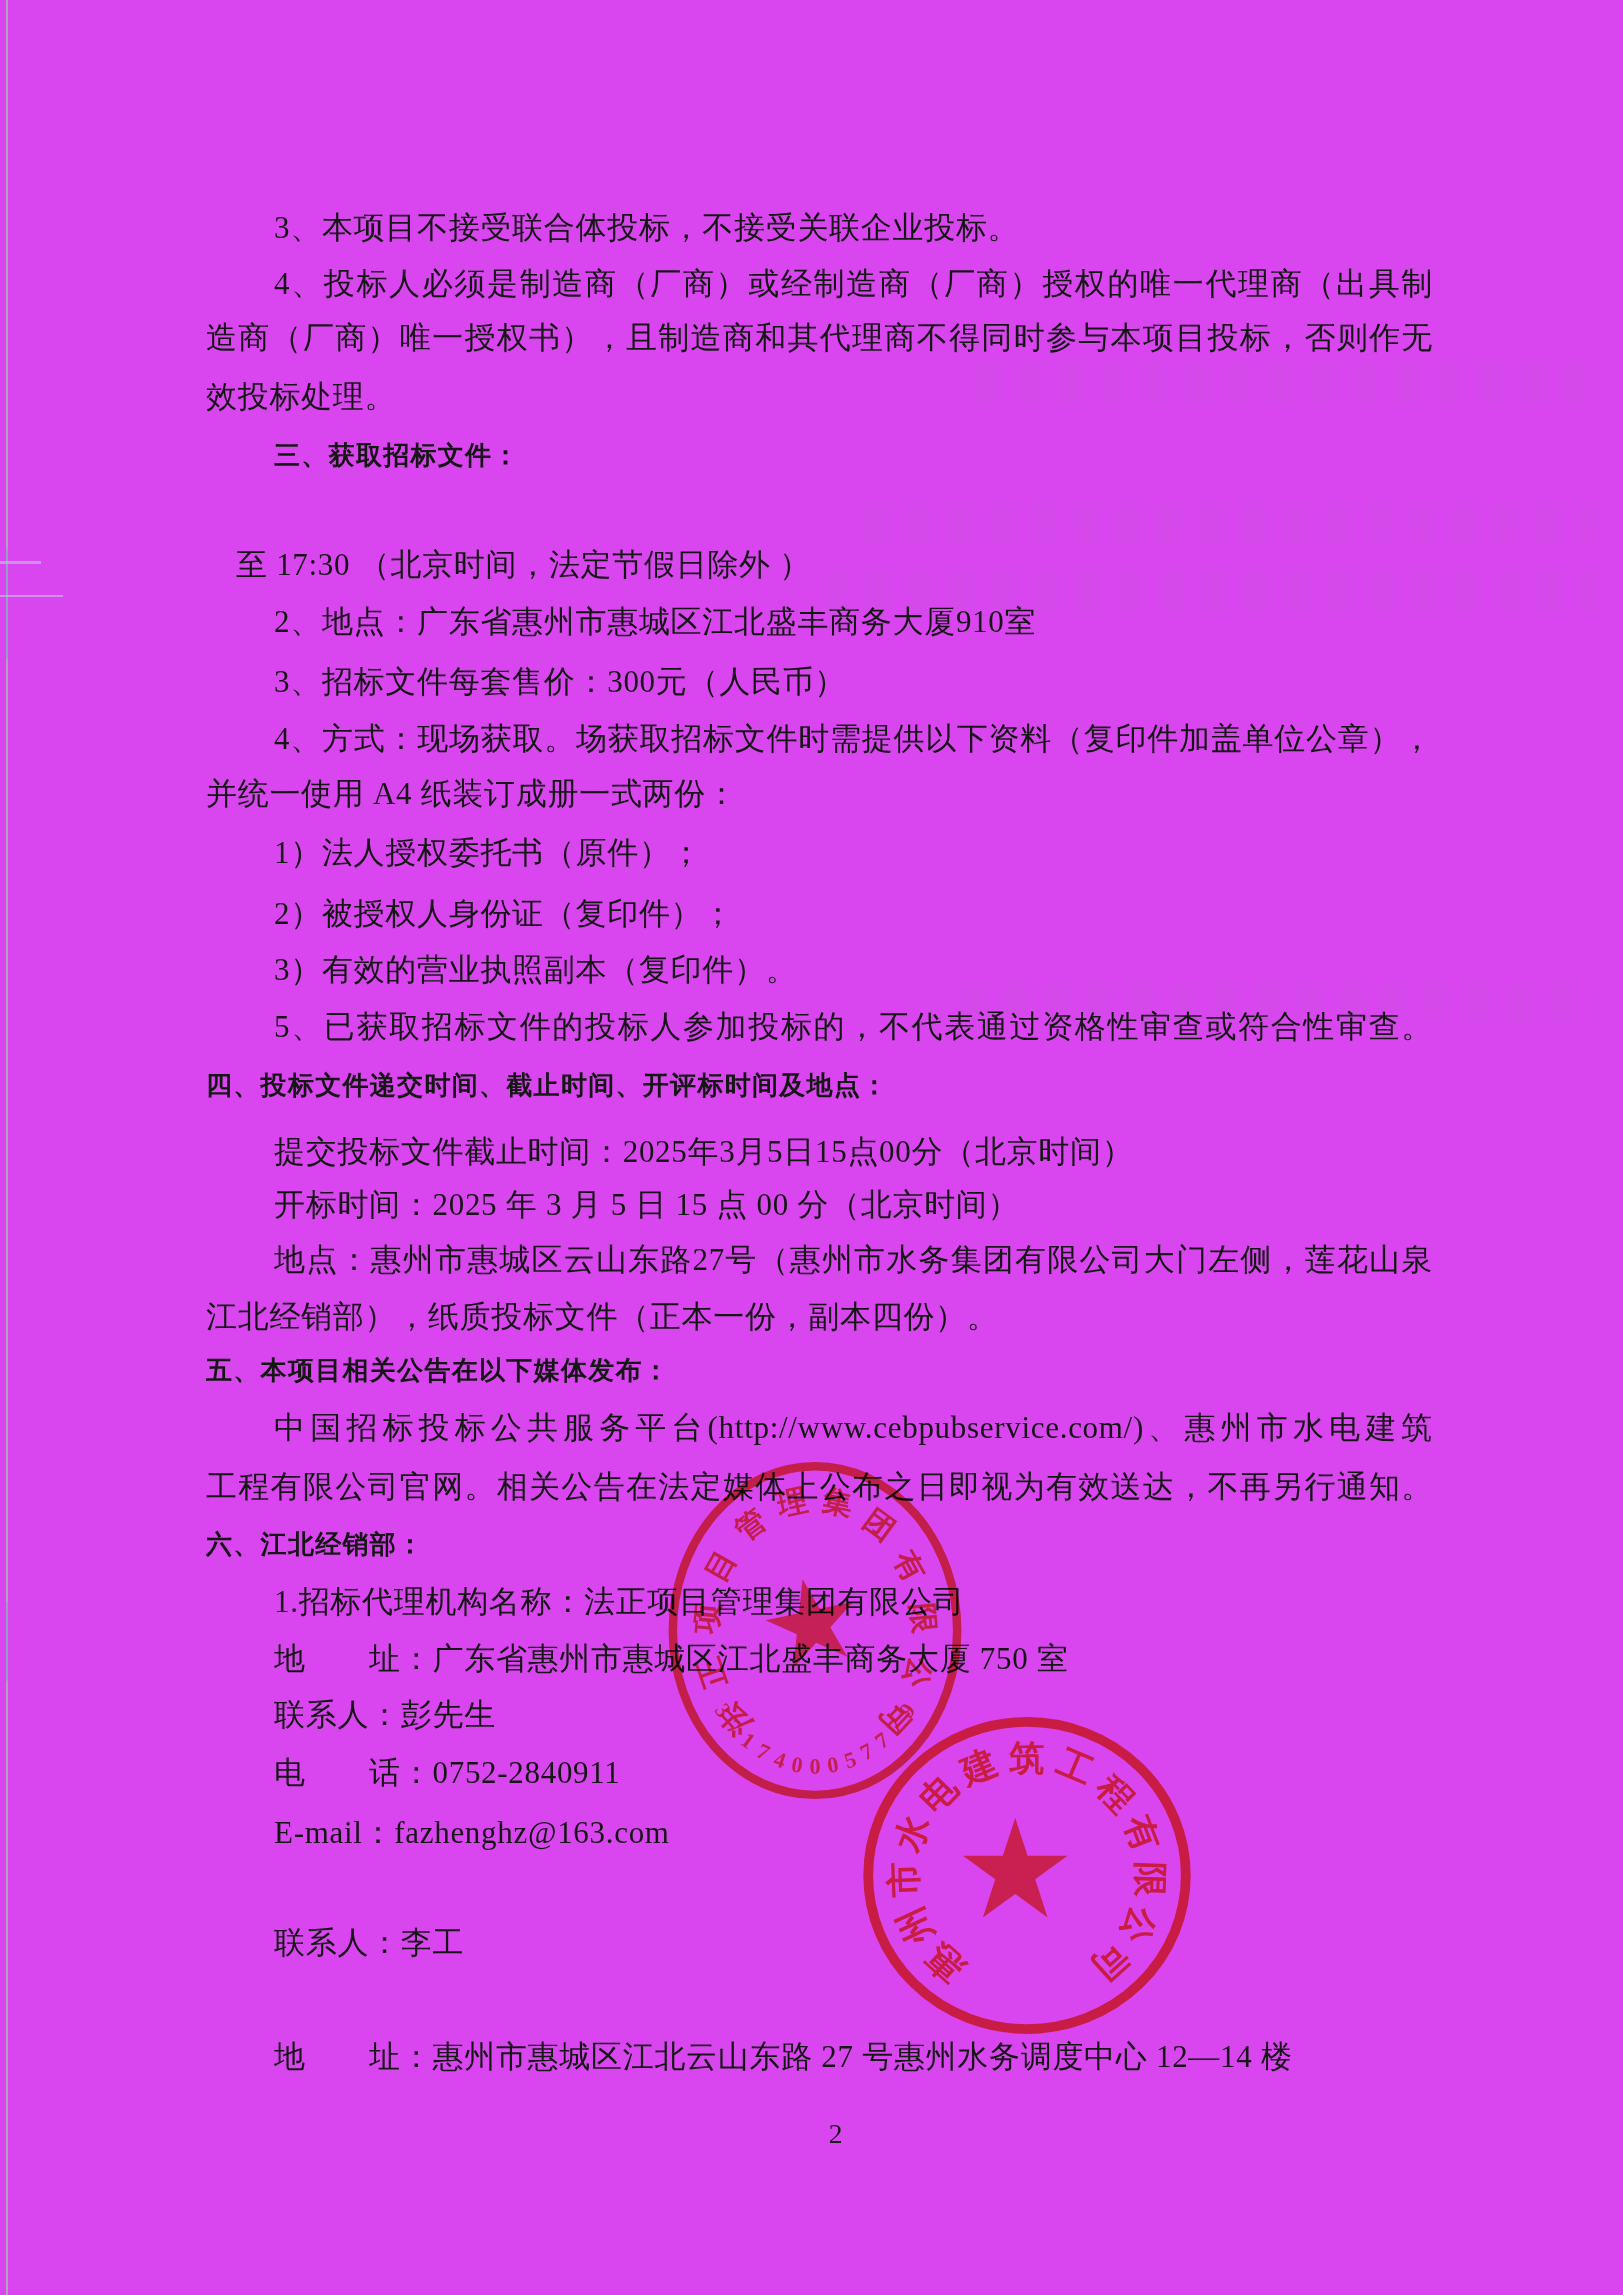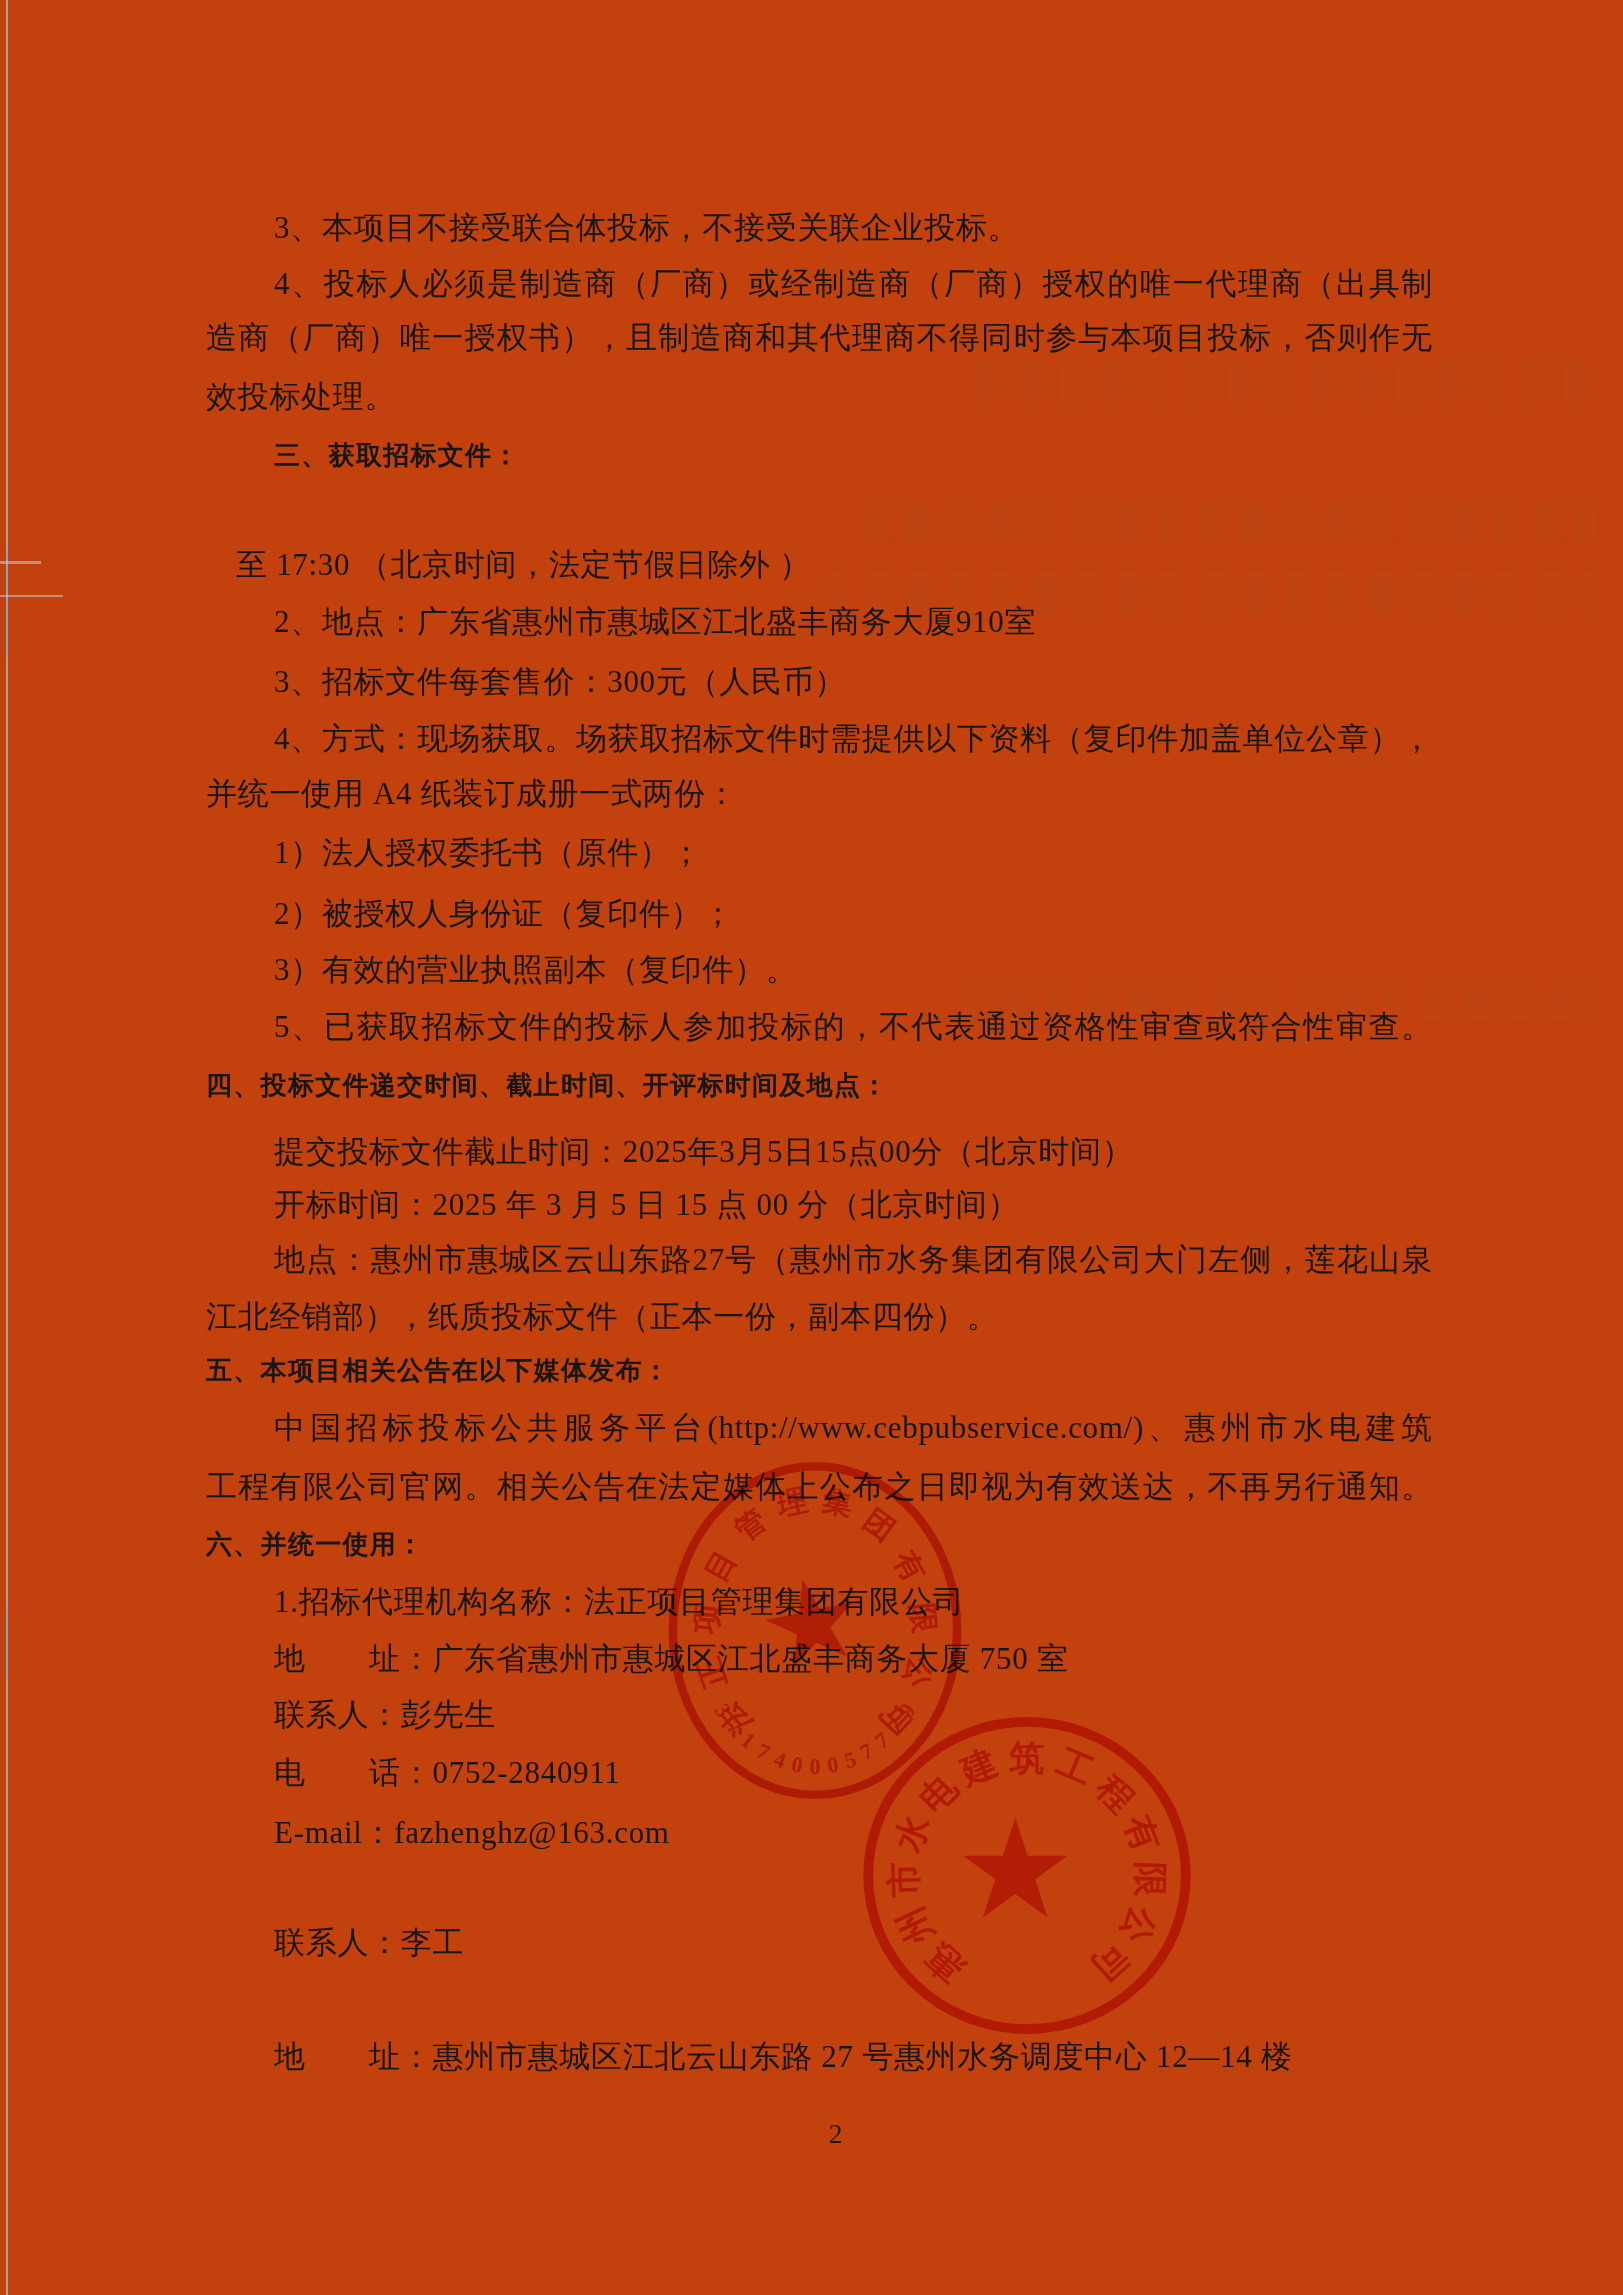--- a/index.html
+++ b/index.html
@@ -1,19 +1,19 @@
 <!DOCTYPE html>
 <html lang="zh" style="font-size:10.5px"><head>
 <meta charset="utf-8">
 <style>
   html,body{margin:0;padding:0;background:#e8e8e8;}
   #page{
     position:relative;
     width:1623px;height:2295px;
-    background:#c2410c;
+    background:#d946ef;
     overflow:hidden;
     font-family:"Liberation Serif","DejaVu Serif",serif;
   }
   
   .ln{
     position:absolute;
     left:206px;width:1227px;height:59px;
     line-height:59px;font-size:31px;color:#161616;
     white-space:pre;overflow:hidden;
     box-sizing:border-box;
@@ -73,21 +73,21 @@
   <div class="ln ind" style="top:940px">3）有效的营业执照副本（复印件）。</div>
   <div class="ln ind just" style="top:997px">5、已获取招标文件的投标人参加投标的，不代表通过资格性审查或符合性审查。</div>
   <div class="ln hd" style="top:1056px">四、投标文件递交时间、截止时间、开评标时间及地点：</div>
   <div class="ln ind" style="top:1122px">提交投标文件截止时间：2025年3月5日15点00分（北京时间）</div>
   <div class="ln ind" style="top:1175px">开标时间：2025 年 3 月 5 日 15 点 00 分（北京时间）</div>
   <div class="ln ind just" style="top:1230px">地点：惠州市惠城区云山东路27号（惠州市水务集团有限公司大门左侧，莲花山泉</div>
   <div class="ln" style="top:1287px">江北经销部），纸质投标文件（正本一份，副本四份）。</div>
   <div class="ln hd" style="top:1341px">五、本项目相关公告在以下媒体发布：</div>
   <div class="ln ind just" style="top:1398px">中国招标投标公共服务平台(http://www.cebpubservice.com/)、惠州市水电建筑</div>
   <div class="ln just" style="top:1457px">工程有限公司官网。相关公告在法定媒体上公布之日即视为有效送达，不再另行通知。</div>
-  <div class="ln hd" style="top:1515px">六、并统一使用：</div>
+  <div class="ln hd" style="top:1515px">六、江北经销部：</div>
   <div class="ln ind" style="top:1572px">1.招标代理机构名称：法正项目管理集团有限公司</div>
   <div class="ln ind" style="top:1629px">地　　址：广东省惠州市惠城区江北盛丰商务大厦 750 室</div>
   <div class="ln ind" style="top:1685px">联系人：彭先生</div>
   <div class="ln ind" style="top:1743px">电　　话：0752-2840911</div>
   <div class="ln ind" style="top:1803px">E-mail：fazhenghz@163.com</div>
   <div class="ln ind" style="top:1913px">联系人：李工</div>
   <div class="ln ind" style="top:2027px">地　　址：惠州市惠城区江北云山东路 27 号惠州水务调度中心 12—14 楼</div>
 
   <div class="pageno">2</div>
 

